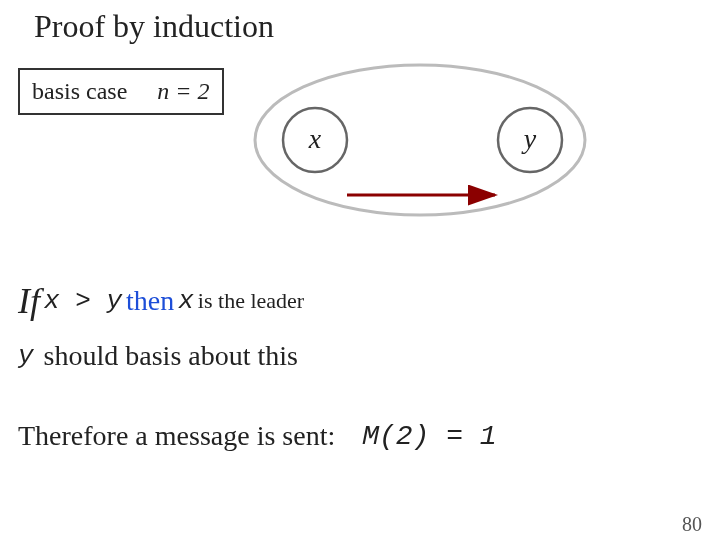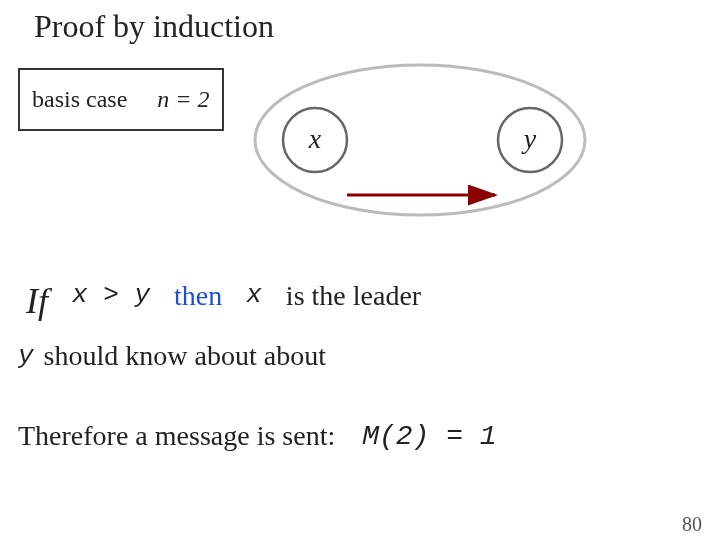--- a/index.html
+++ b/index.html
@@ -20,60 +20,60 @@
       font-weight: normal;
       color: #222;
       margin-left: 16px;
     }
 
     .basis-case-box {
       position: absolute;
       top: 68px;
       left: 18px;
       border: 2px solid #333;
-      padding: 16px 12px;
+      padding: 8px 12px;
       font-size: 24px;
       color: #222;
       background: #fff;
     }
 
     
     .diagram {
       position: absolute;
       top: 55px;
       left: 240px;
       width: 360px;
       height: 180px;
     }
 
     
     .if-section {
       position: absolute;
       top: 280px;
       left: 18px;
       display: flex;
-      gap: 24px;
+      align-items: center;
+      gap: 4px;
       font-size: 30px;
       color: #222;
-      margin-left: 8px;
     }
 
     .if-word {
       font-size: 36px;
       font-style: italic;
       color: #222;
     }
 
     .then-word {
       font-size: 28px;
       color: #1d4ed8;
     }
 
     .is-the-leader {
-      font-size: 28px;
+      font-size: 22px;
       color: #222;
     }
 
     .y-section {
       position: absolute;
       top: 340px;
       left: 18px;
       display: flex;
       align-items: center;
       gap: 10px;
@@ -148,21 +148,21 @@
     <i>x</i> &gt; <i>y</i>
   </span>
   <span class="then-word">then</span>
 
   <span class="math-inline"><i>x</i></span>
   <span class="is-the-leader">is the leader</span>
 </div>
 
 <div class="y-section">
   <span class="math-inline"><i>y</i></span>
-  <span>should know about about</span>
+  <span>should basis about this</span>
 </div>
 
 <div class="therefore-section">
   <span>Therefore a message is sent:</span>
   &nbsp;
   <span class="math-inline" style="font-size:28px;">
     <i>M</i>(2)&nbsp;=&nbsp;1
   </span>
 </div>
 

